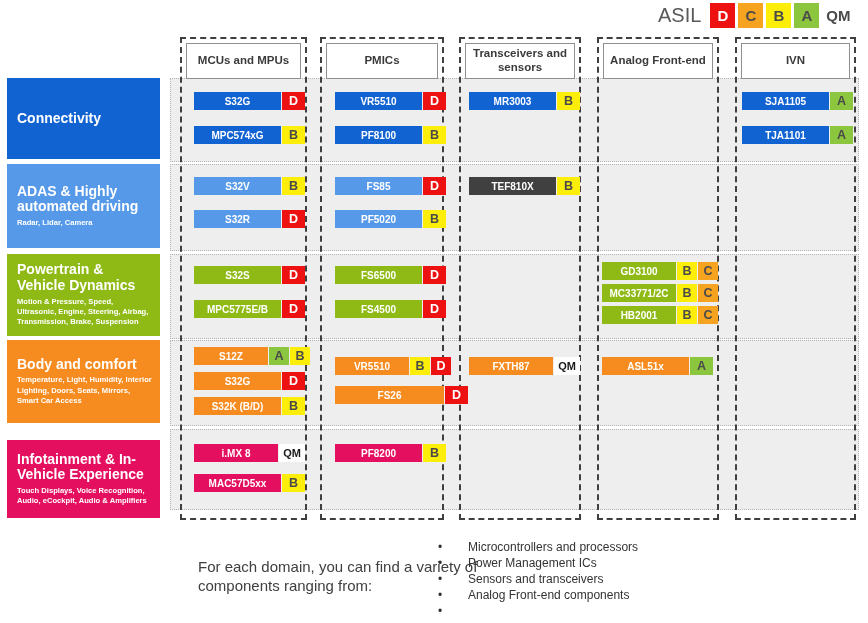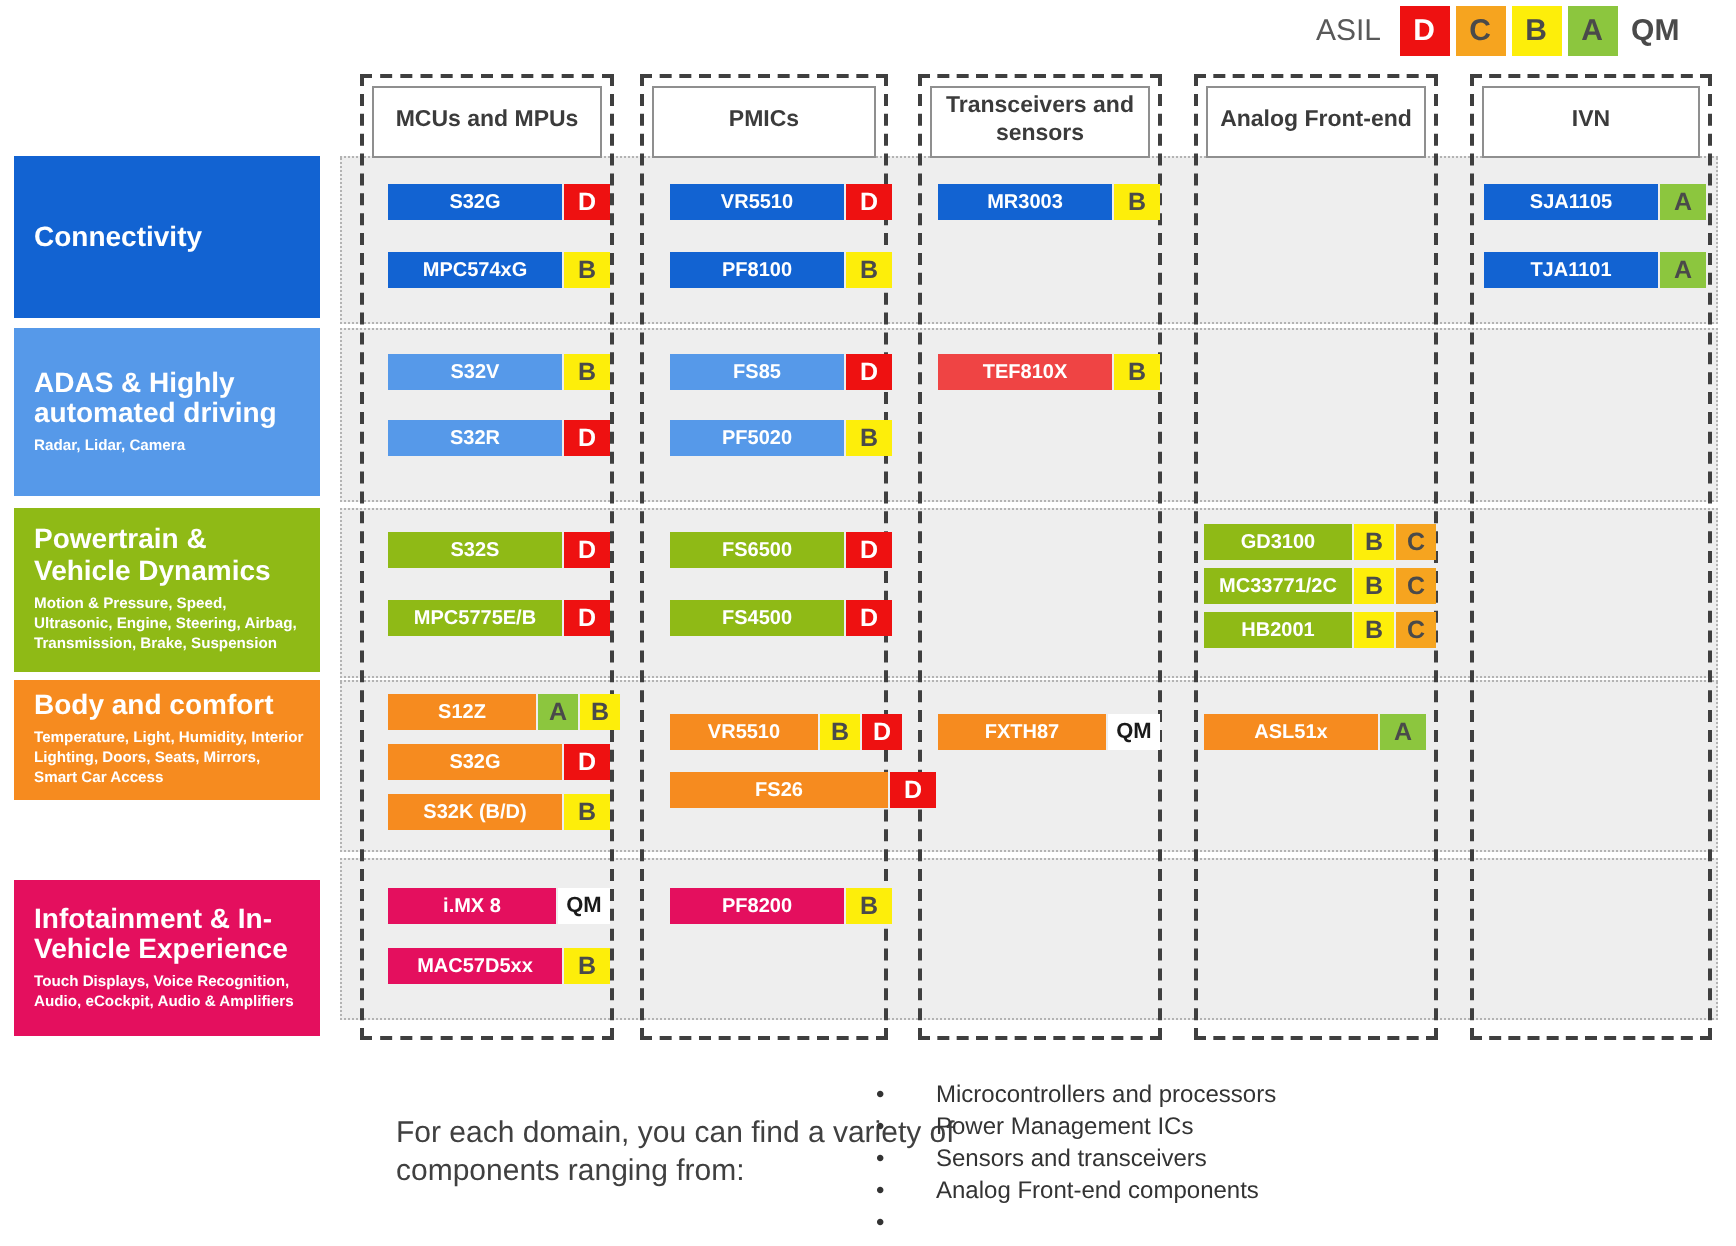--- a/index.html
+++ b/index.html
@@ -1,20 +1,20 @@
 <!DOCTYPE html>
 <html><head>
 <meta charset="utf-8">
 <style>
   html,body{margin:0;padding:0;background:#fff;font-family:"Liberation Sans",sans-serif;}
   .canvas{position:relative;width:868px;height:623px;background:#fff;overflow:hidden;}
 
   
   .legend{position:absolute;left:658px;top:3px;display:flex;align-items:center;}
-  .legend-label{font-size:15px;color:#595959;margin-right:9px;}
+  .legend-label{font-size:20px;color:#595959;margin-right:9px;}
   .legend-box{width:25px;height:25px;margin-right:3px;display:flex;align-items:center;justify-content:center;
               font-weight:bold;font-size:15px;}
   .legend-qm{font-size:15px;font-weight:bold;color:#4a4a4a;margin-left:4px;}
 
   
   .band{position:absolute;left:170px;width:689px;background:#eeeeee;border:1px dotted #b3b3b3;box-sizing:border-box;}
 
   
   .domain{position:absolute;left:7px;width:153px;color:#fff;display:flex;flex-direction:column;justify-content:center;
           padding:0 8px 0 10px;box-sizing:border-box;}
@@ -81,21 +81,21 @@
         <div class="domain-title">Connectivity</div>
       </div>
       <div class="domain" style="top: 164px; height: 84px; background: rgb(86, 153, 233);">
         <div class="domain-title">ADAS &amp; Highly automated driving</div>
         <div class="domain-sub">Radar, Lidar, Camera</div>
       </div>
       <div class="domain" style="top: 254px; height: 82px; background: rgb(143, 186, 22);">
         <div class="domain-title">Powertrain &amp; Vehicle Dynamics</div>
         <div class="domain-sub">Motion &amp; Pressure, Speed, Ultrasonic, Engine, Steering, Airbag, Transmission, Brake, Suspension</div>
       </div>
-      <div class="domain" style="top: 340px; height: 60px; background: rgb(246, 139, 31);">
+      <div class="domain" style="top: 340px; height: 83px; background: rgb(246, 139, 31);">
         <div class="domain-title">Body and comfort</div>
         <div class="domain-sub">Temperature, Light, Humidity, Interior Lighting, Doors, Seats, Mirrors, Smart Car Access</div>
       </div>
       <div class="domain" style="top: 440px; height: 78px; background: rgb(228, 15, 94);">
         <div class="domain-title">Infotainment &amp; In-Vehicle Experience</div>
         <div class="domain-sub">Touch Displays, Voice Recognition, Audio, eCockpit, Audio &amp; Amplifiers</div>
       </div>
     </div>
   <div id="cells">
       <div class="cell" style="left: 194px; top: 92px; width: 113px; row-gap: 16px;">
@@ -149,21 +149,21 @@
           <div class="chip-bar" style="background: rgb(86, 153, 233); width: 87px;">FS85</div>
           <div class="chip-badge" style="background: rgb(238, 17, 17); color: rgb(255, 255, 255); width: 23px;">D</div>
         </div>
         <div class="chip">
           <div class="chip-bar" style="background: rgb(86, 153, 233); width: 87px;">PF5020</div>
           <div class="chip-badge" style="background: rgb(253, 238, 10); color: rgb(74, 74, 74); width: 23px;">B</div>
         </div>
       </div>
       <div class="cell" style="left: 469px; top: 177px; width: 112px; row-gap: 15px;">
         <div class="chip">
-          <div class="chip-bar" style="background: #ef4444; width: 87px;">TEF810X</div>
+          <div class="chip-bar" style="background: #404040; width: 87px;">TEF810X</div>
           <div class="chip-badge" style="background: rgb(253, 238, 10); color: rgb(74, 74, 74); width: 23px;">B</div>
         </div>
       </div>
       <div class="cell" style="left: 194px; top: 266px; width: 113px; row-gap: 16px;">
         <div class="chip">
           <div class="chip-bar" style="background: rgb(143, 186, 22); width: 87px;">S32S</div>
           <div class="chip-badge" style="background: rgb(238, 17, 17); color: rgb(255, 255, 255); width: 23px;">D</div>
         </div>
         <div class="chip">
           <div class="chip-bar" style="background: rgb(143, 186, 22); width: 87px;">MPC5775E/B</div>

